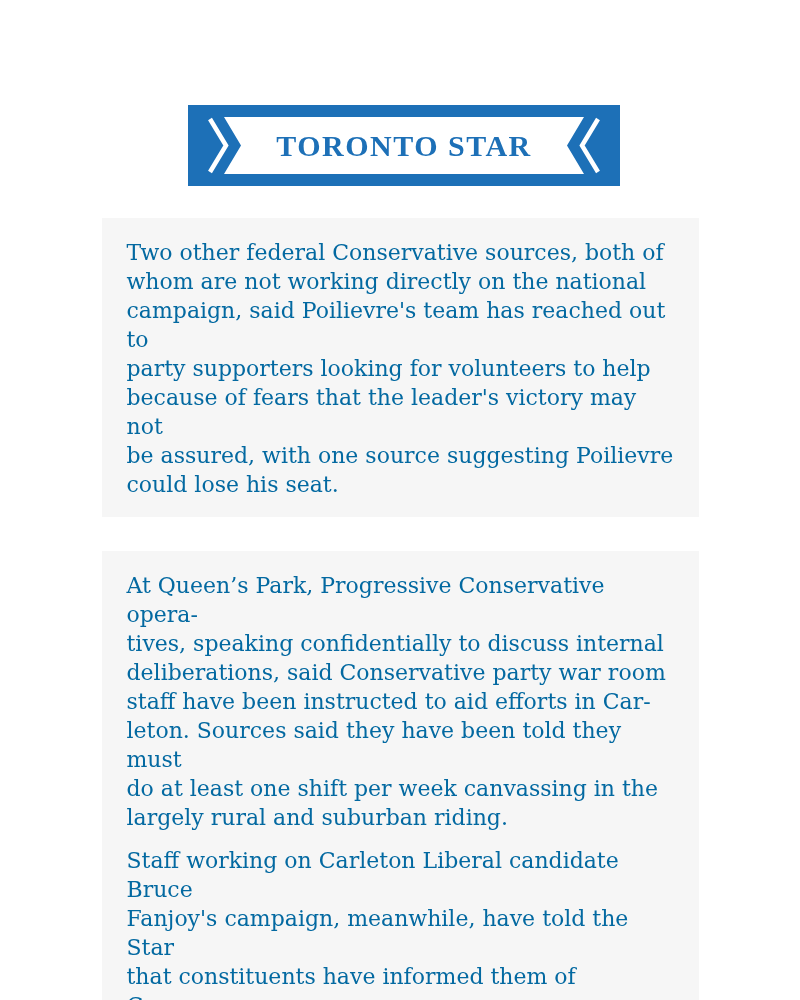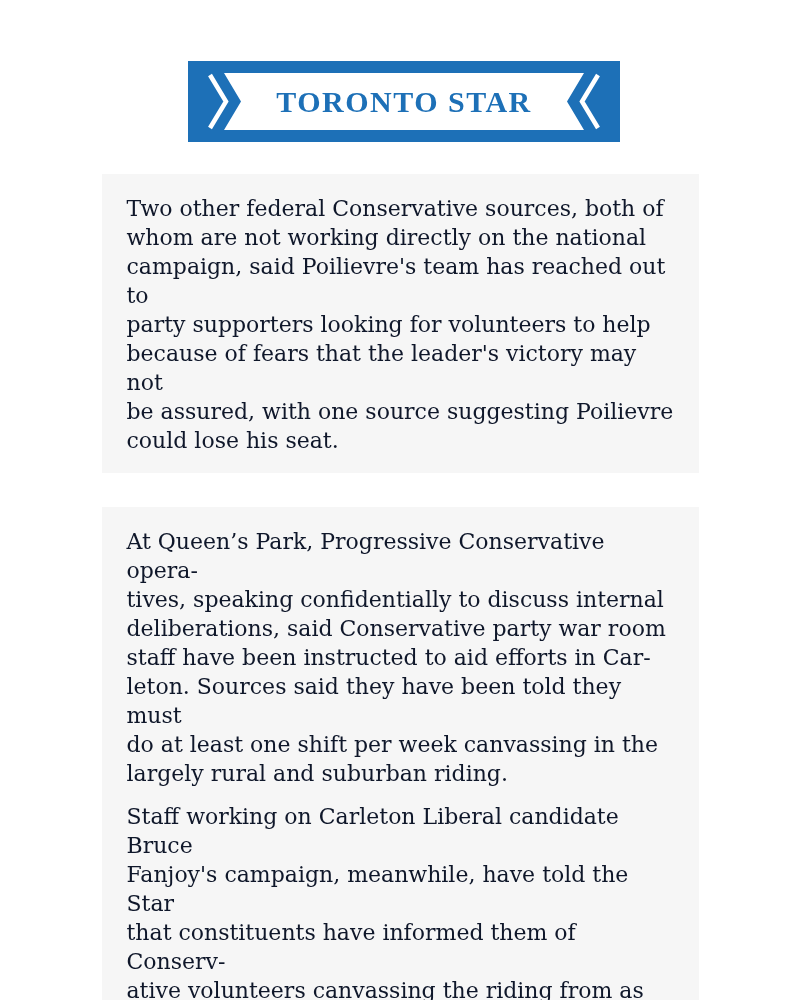--- a/index.html
+++ b/index.html
@@ -12,35 +12,35 @@
     font-family: "DejaVu Serif", serif;
   }
   .page {
     position: relative;
     width: 800px;
     height: 1000px;
     background: #ffffff;
   }
   .logo-wrap {
     width: 424px;
-    margin: 61px auto 0 auto;
+    margin: 105px auto 0 auto;
     line-height: 0;
   }
   .excerpt {
     width: 547px;            
     margin: 32px auto 0 auto;
     padding: 20px 25px 18px 25px;
     background: #f6f6f6;
   }
   .excerpt.second {
     margin-top: 34px;
   }
   .excerpt p {
     margin: 0;
-    color: #0f172a;
+    color: #0369a1;
     font-size: 22px;
     line-height: 29px;
     white-space: pre-line;   
     letter-spacing: 0px;
   }
   .excerpt p + p {
     margin-top: 14px;
   }
   svg text {
     font-family: "Liberation Serif", serif;

